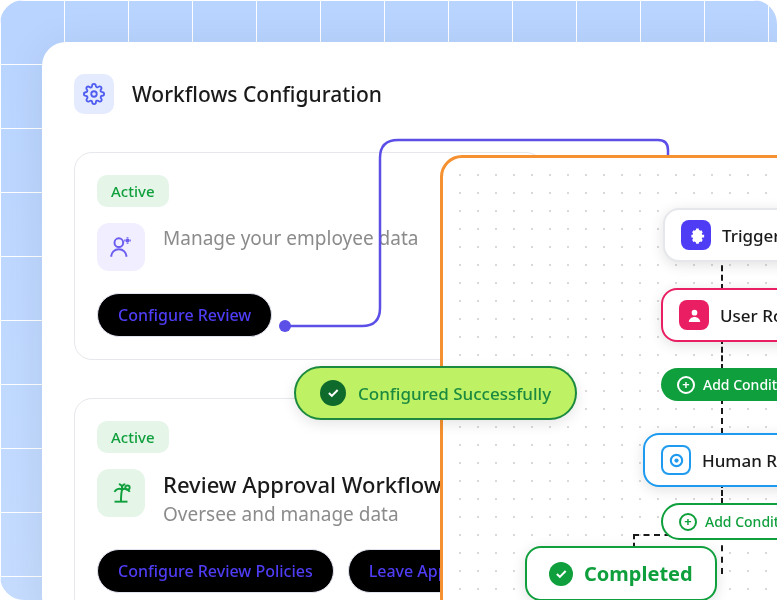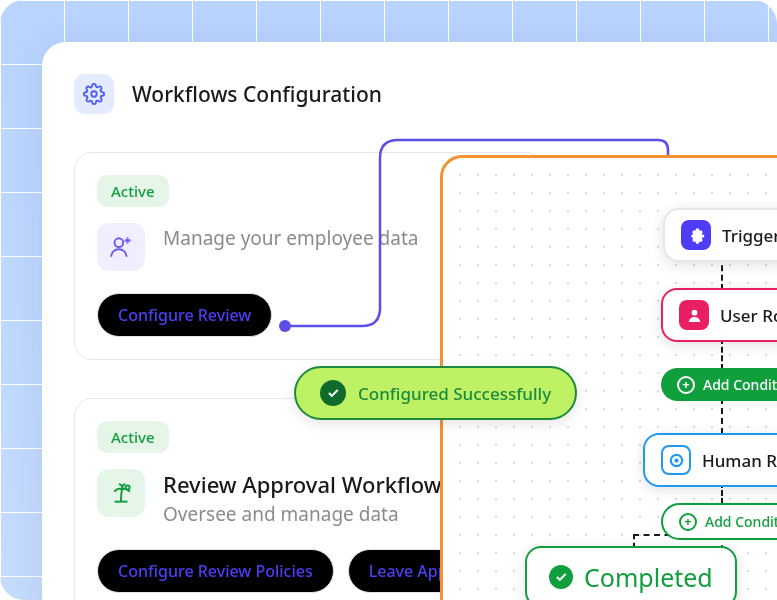--- a/index.html
+++ b/index.html
@@ -34,21 +34,21 @@
 .node-hr{top:275px;left:200px;border:2px solid #1E9BF0}
 .node-completed{top:388px;left:82px;border:2px solid #0F9F3C;padding:12px 22px}
 .add-cond{position:absolute;border-radius:22px;padding:7px 16px;display:flex;align-items:center;gap:8px;font-size:14px;font-weight:500;white-space:nowrap;cursor:pointer}
 .add-cond1{top:210px;left:218px;background:#0F9F3C;color:#fff;border:none}
 .add-cond2{top:345px;left:218px;background:#fff;color:#0F9F3C;border:2px solid #0F9F3C}
 .node-icon{width:30px;height:30px;border-radius:8px;display:flex;align-items:center;justify-content:center;flex-shrink:0}
 .ic-trigger{background:#4F3DF5}
 .ic-role{background:#E91E63}
 .ic-hr{background:#fff;border:2px solid #1E9BF0}
 .node-label{font-size:17px;font-weight:500;color:#1a1a1a}
-.completed-label{color:#0F9F3C;font-size:25px;font-weight:400}
+.completed-label{color:#0F9F3C;font-size:20px;font-weight:700}
 .plus-circle{width:18px;height:18px;border:2px solid currentColor;border-radius:50%;display:flex;align-items:center;justify-content:center;font-size:13px;line-height:1;font-weight:700}
 .dash-v{position:absolute;border-left:2.5px dashed #1a1a1a}
 .dash-h{position:absolute;border-top:2.5px dashed #1a1a1a}
 .dot-purple{position:absolute;width:12px;height:12px;background:#5B4FE8;border-radius:50%}
 .check-circle{width:24px;height:24px;background:#0F9F3C;border-radius:50%;display:flex;align-items:center;justify-content:center}
 </style>
 </head>
 <body>
 
 <div class="grid-bg"></div>

